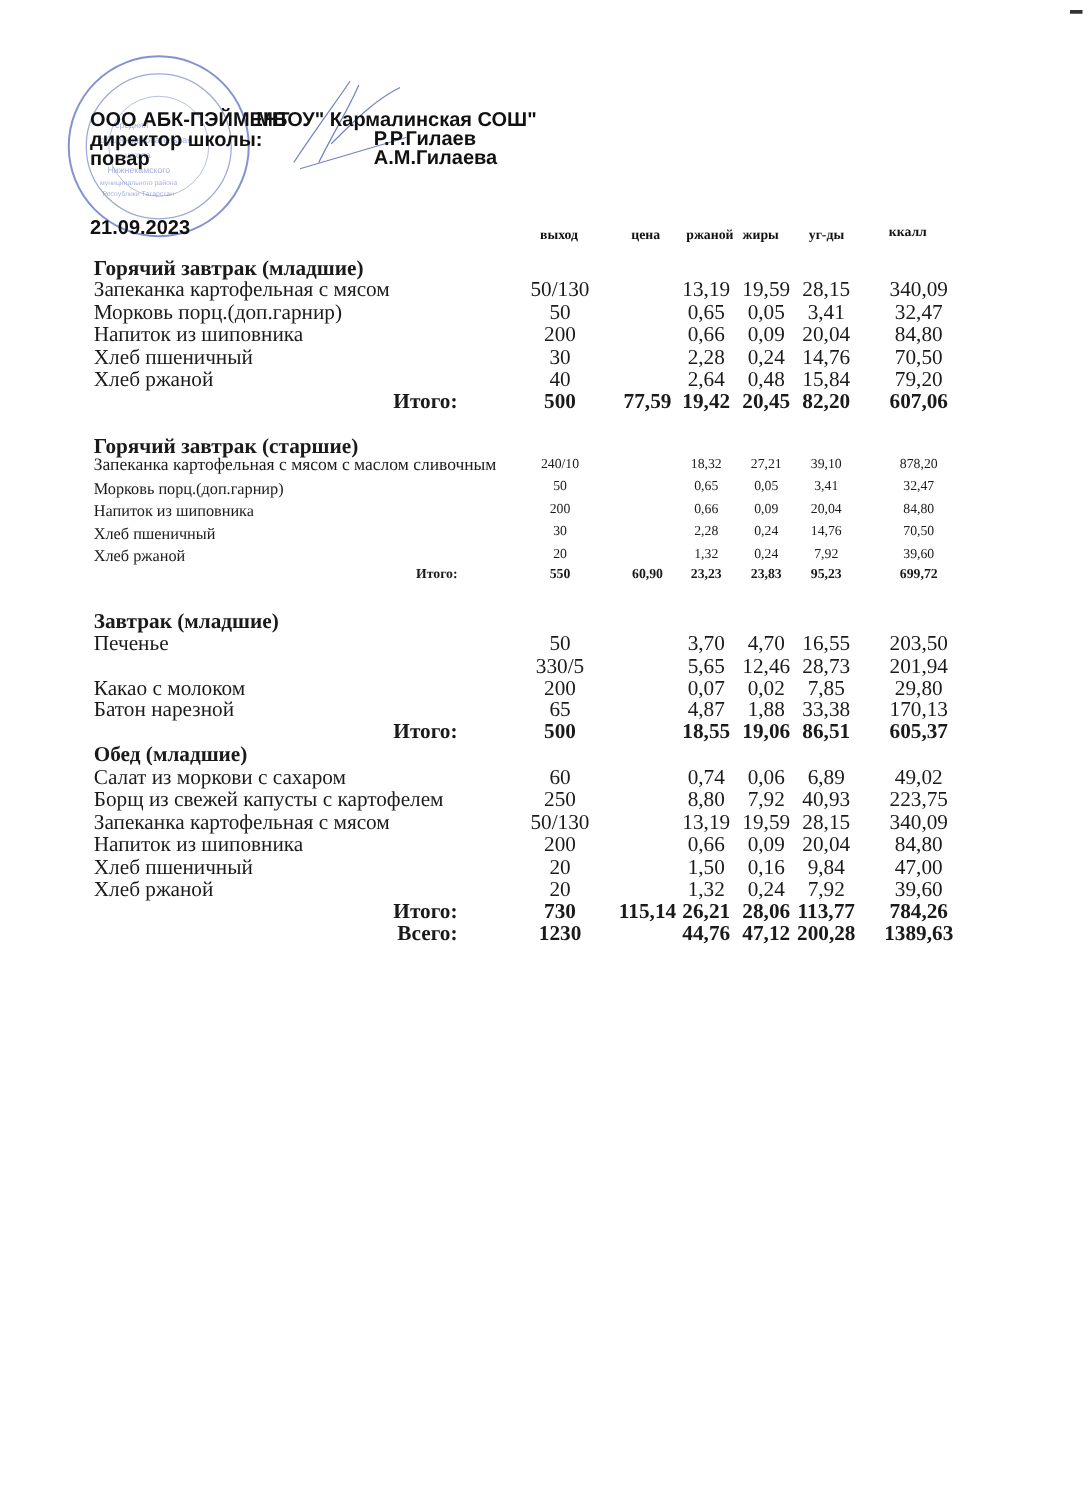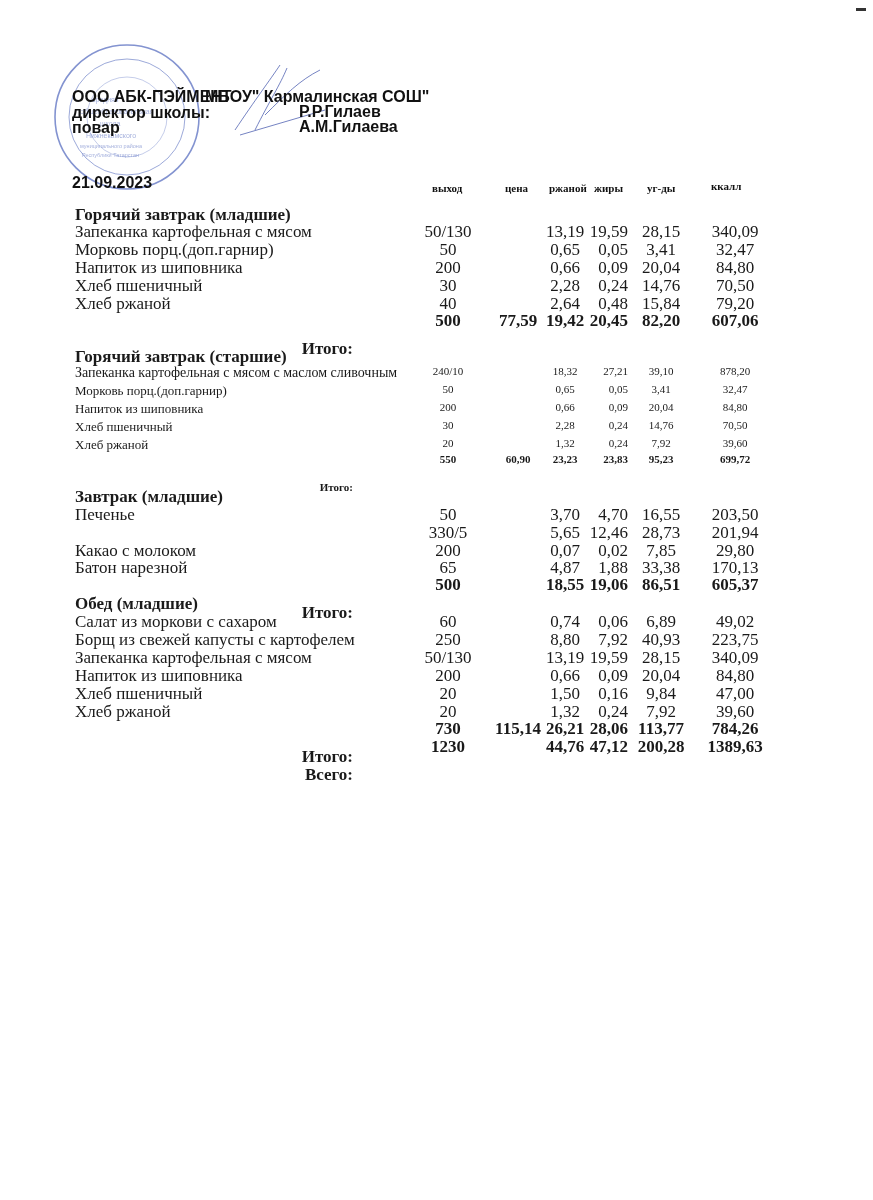--- a/index.html
+++ b/index.html
@@ -15,27 +15,27 @@
   .sig { position: absolute; left: 225px; top: 60px; width: 110px; height: 80px; }
 
   .colhead { position: absolute; top: 182px; font-family: "Liberation Serif", serif; font-weight: bold; font-size: 11px; color: #111; }
 
   .row { position: absolute; left: 0; width: 873px; height: 18px; font-size: 17px; }
   .row .name { position: absolute; left: 75px; white-space: nowrap; }
   .row .c { position: absolute; text-align: center; width: 60px; }
   .row .c.vyhod { left: 418px; }
   .row .c.cena  { left: 488px; }
   .row .c.belki { left: 535px; font-family: Liberation Serif, serif; }
-  .row .c.zhiry { left: 568px; text-align: right; }
+  .row .c.zhiry { left: 583px; }
   .row .c.ugdy  { left: 628px; width: 66px; }
   .row .c.kkal  { left: 700px; width: 70px; }
   .row.small { font-size: 11px; }
   .row.section .name { font-weight: bold; }
   .row.total { font-weight: bold; }
-  .row.total .name { left: auto; right: 520px; text-align: center; margin-top: 28px; }
+  .row.total .name { left: auto; right: 507px; text-align: center; }
 </style>
 </head>
 <body>
 
 <div class="corner-mark"></div>
 
 <svg class="stamp" viewBox="0 0 150 150">
   <circle cx="75" cy="75" r="72" fill="none" stroke="#5a6fc0" stroke-width="1.6" opacity="0.75"></circle>
   <circle cx="75" cy="75" r="58" fill="none" stroke="#5a6fc0" stroke-width="1" opacity="0.6"></circle>
   <circle cx="75" cy="75" r="40" fill="none" stroke="#5a6fc0" stroke-width="0.8" opacity="0.45"></circle>

